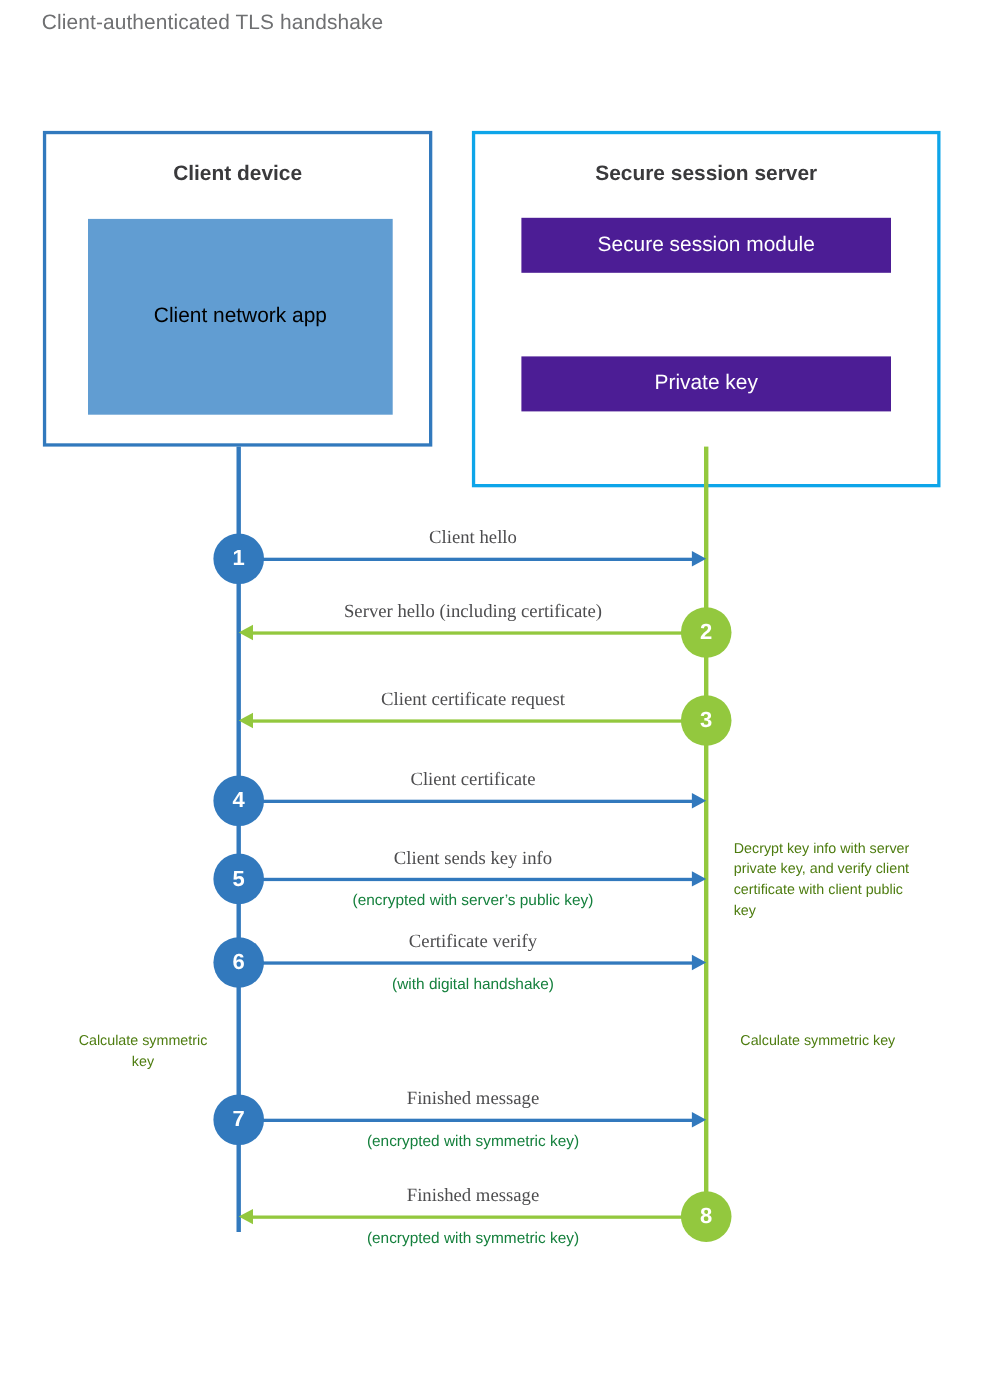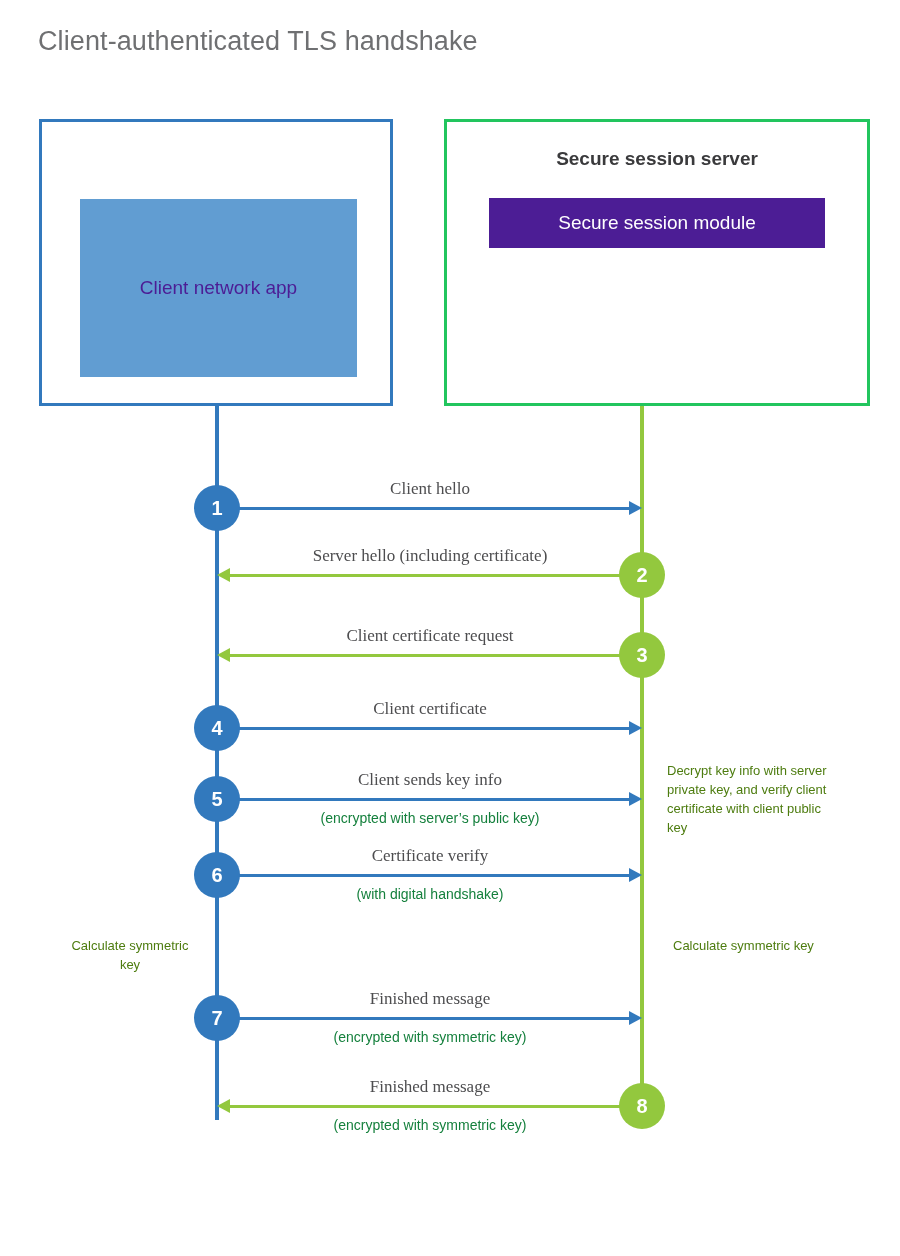--- a/index.html
+++ b/index.html
@@ -14,46 +14,46 @@
     height: 1256px;
     position: relative;
     font-family: "Liberation Sans", "DejaVu Sans", sans-serif;
     overflow: hidden;
   }
 
   
   #page-title {
     position: absolute;
     left: 38px;
-    top: 26px;
-    font-size: 27px;
+    top: 10px;
+    font-size: 19px;
     font-weight: 300;
     color: #6f7072;
     letter-spacing: 0.1px;
     white-space: nowrap;
   }
 
   
   .party-box {
     position: absolute;
     background: #ffffff;
   }
   #client-device-box {
     left: 39px;
     top: 119px;
     width: 354px;
     height: 287px;
     border: 3px solid #3279bd;
   }
   #secure-server-box {
-    left: 444px;
+    left: 429px;
     top: 119px;
     width: 426px;
-    height: 287px;
-    border: 3px solid #22c55e;
+    height: 324px;
+    border: 3px solid #0ea5e9;
   }
   .party-title {
     position: absolute;
     left: 0;
     right: 0;
     top: 26px;
     text-align: center;
     font-size: 19px;
     font-weight: bold;
     color: #3a3a3c;
@@ -65,21 +65,21 @@
     left: 38px;
     top: 77px;
     width: 277px;
     height: 178px;
     background: #619dd2;
     display: flex;
     align-items: center;
     justify-content: center;
   }
   #client-app-label {
-    color: #4c1d95;
+    color: #000000;
     font-size: 19px;
     font-weight: 300;
     text-align: center;
     line-height: 1.35;
     max-width: 200px;
   }
 
   
   .server-block {
     position: absolute;
@@ -209,29 +209,33 @@
     width: 170px;
     text-align: left;
   }
 </style>
 </head>
 <body>
 
 <div id="page-title">Client-authenticated TLS handshake</div>
 
 <div class="party-box" id="client-device-box">
+  <div class="party-title">Client device</div>
   <div id="client-app-block">
     <div id="client-app-label">Client network app</div>
   </div>
 </div>
 
 <div class="party-box" id="secure-server-box">
   <div class="party-title">Secure session server</div>
   <div class="server-block" id="server-block-0">
     <span>Secure session module</span>
+  </div>
+  <div class="server-block" id="server-block-2">
+    <span>Private key</span>
   </div>
 </div>
 
 <div class="lifeline" id="client-lifeline"></div>
 <div class="lifeline" id="server-lifeline"></div>
 
 <div class="step" id="step-1" style="top: 507px;">
   <div class="step-label">Client hello</div>
   <div class="arrow-line blue" style="left: 217px; width: 414px;"></div>
   <div class="arrow-head right blue" style="left: 629px;"></div>

